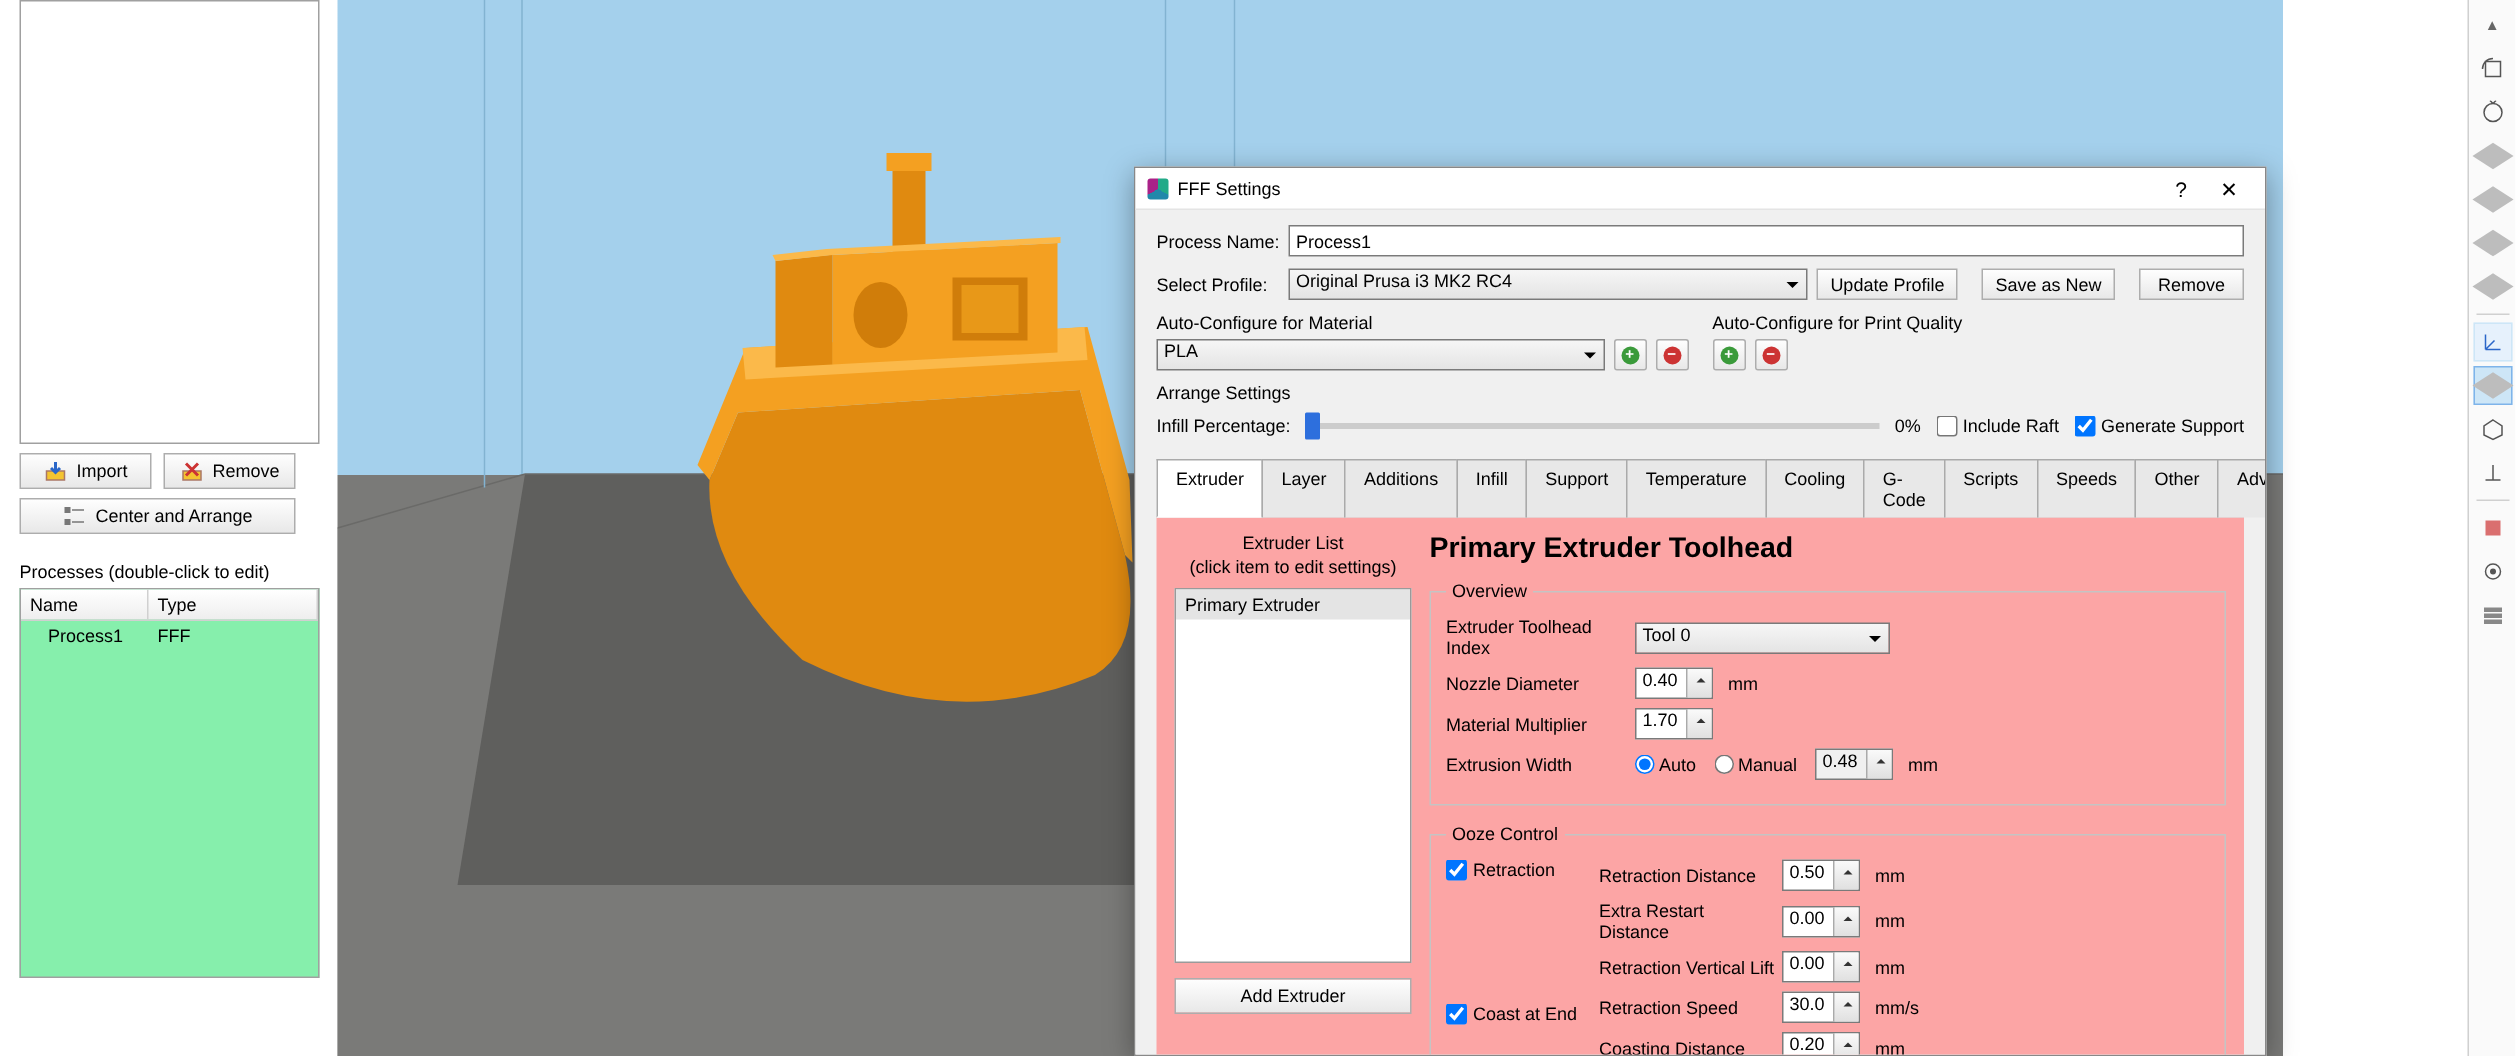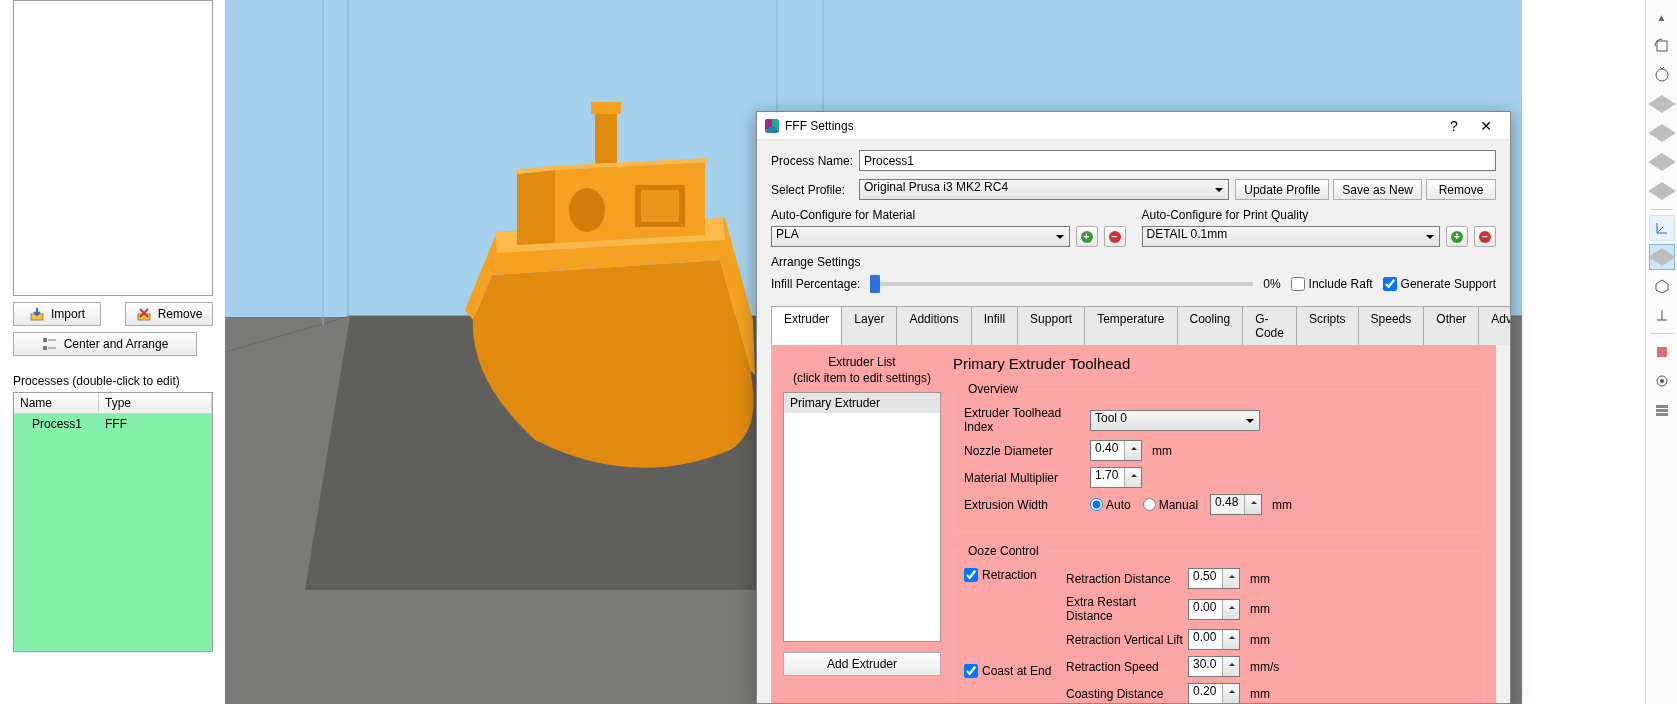--- a/index.html
+++ b/index.html
@@ -1,20 +1,20 @@
 <!DOCTYPE html>
 <html><head>
 <meta charset="utf-8">
 <style>
 *{box-sizing:border-box;margin:0;padding:0;font-family:"Segoe UI",Tahoma,sans-serif;font-size:12px;color:#000}
 body{width:1677px;height:704px;overflow:hidden;position:relative;background:#fff}
 .left-panel{position:absolute;left:13px;top:0;width:200px}
 .models-list{height:296px;border:1px solid #a0a0a0;background:#fff;margin-bottom:6px}
 .btn{display:inline-flex;align-items:center;justify-content:center;height:24px;border:1px solid #adadad;background:linear-gradient(#fefefe,#e8e8e8);cursor:pointer;padding:0 8px}
-.btn-row{display:flex;gap:8px;justify-content:space-between;margin-bottom:6px}
+.btn-row{display:flex;gap:8px;justify-content:flex-start;margin-bottom:6px}
 .btn-import,.btn-remove{width:88px}
 .btn-center{width:184px}
 .btn .ico{width:16px;height:16px;margin-right:6px;display:inline-block}
 .proc-label{font-size:12px;margin:18px 0 4px 0}
 .proc-table{border:1px solid #a0a0a0;background:#86efac;height:260px}
 .proc-head{display:flex;background:linear-gradient(#fff,#eee);border-bottom:1px solid #d0d0d0}
 .proc-head div{padding:3px 6px;border-right:1px solid #d0d0d0}
 .proc-row{display:flex}
 .proc-row div{padding:3px 6px}
 .col-name{width:85px}
@@ -24,21 +24,21 @@
 .titlebar{height:28px;display:flex;align-items:center;padding:0 8px;background:#fff;border-bottom:1px solid #e4e4e4}
 .titlebar .ti{margin-left:6px;flex:1}
 .titlebar .help{width:32px;text-align:center;font-size:14px;cursor:pointer}
 .titlebar .close{width:32px;text-align:center;font-size:14px;cursor:pointer}
 .dlg-body{padding:10px 14px 0 14px;background:#f0f0f0;height:calc(100% - 28px);overflow:hidden}
 .row{display:flex;align-items:center;margin-bottom:8px}
 .lbl{width:88px}
 .txt{flex:1;height:21px;border:1px solid #7a7a7a;background:#fff;padding:0 4px}
 .sel{height:21px;border:1px solid #7a7a7a;background:linear-gradient(#f6f6f6,#e4e4e4);padding:0 4px;position:relative}
 .sel::after{content:"";position:absolute;right:5px;top:8px;border:4px solid transparent;border-top-color:#000}
-.btns-right{display:flex;gap:4px;margin-left:6px}
+.btns-right{display:flex;gap:16px;margin-left:6px}
 .btn-sm{height:21px;padding:0 8px;border:1px solid #adadad;background:linear-gradient(#fefefe,#e8e8e8);cursor:pointer;white-space:nowrap}
 .cfg-row{display:flex;gap:16px;margin-bottom:8px}
 .cfg-col{flex:1}
 .cfg-title{margin-bottom:4px}
 .cfg-ctrl{display:flex;align-items:center;gap:6px}
 .icon-btn{width:22px;height:21px;border:1px solid #adadad;display:flex;align-items:center;justify-content:center;cursor:pointer;background:linear-gradient(#fefefe,#e8e8e8);border-radius:2px}
 .ico-add{width:12px;height:12px;border-radius:50%;background:#3a9a3a;color:#fff;font-weight:bold;display:flex;align-items:center;justify-content:center;font-size:10px;line-height:1}
 .ico-del{width:12px;height:12px;border-radius:50%;background:#c33;color:#fff;font-weight:bold;display:flex;align-items:center;justify-content:center;font-size:10px;line-height:1}
 .gen-title{margin:4px 0 8px 0}
 .gen-row{display:flex;align-items:center;gap:10px}
@@ -49,21 +49,21 @@
 .tabs{display:flex;margin-top:14px;border-bottom:1px solid #aaa}
 .tab{padding:5px 12px;border:1px solid #aaa;border-bottom:none;margin-right:-1px;background:#e8e8e8;cursor:pointer;position:relative;top:1px}
 .tab.active{background:#fff;border-bottom:1px solid #fff}
 .tab-body{background:#fca5a5;padding:10px 12px 12px 12px;height:413px;display:flex;gap:12px}
 .ext-left{width:158px}
 .ext-left .hdr{text-align:center;font-size:11px;margin-bottom:6px;line-height:1.3}
 .ext-list{height:250px;border:1px solid #9a9a9a;background:#fff}
 .ext-list .item{padding:3px 6px;background:#e4e4e4}
 .add-ext-btn{width:100%;height:24px;margin-top:10px;border:1px solid #adadad;background:linear-gradient(#fefefe,#e8e8e8);cursor:pointer}
 .ext-right{flex:1}
-.h1{font-size:15px;margin-bottom:10px;font-weight:normal}
+.h1{font-size:19px;margin-bottom:10px;font-weight:bold}
 fieldset{border:1px solid #c4c4c4;padding:10px 10px 10px 10px;margin-bottom:12px}
 legend{padding:0 4px;font-size:12px}
 .frow{display:flex;align-items:center;margin-bottom:6px;gap:4px}
 .flab{width:122px}
 .flab2{width:172px}
 .spin{width:52px;height:21px;border:1px solid #7a7a7a;background:#fff;padding:0 18px 16px 4px;position:relative}
 .spin.dis{background:#f0f0f0;color:#888}
 .spin::after{content:"";position:absolute;right:0;top:0;bottom:0;width:16px;border-left:1px solid #aaa;background:linear-gradient(#fafafa,#e0e0e0)}
 .spin::before{content:"";position:absolute;right:4px;top:3px;width:0;height:0;border:3px solid transparent;border-bottom-color:#333;z-index:1}
 .unit{margin-left:6px}
@@ -178,21 +178,20 @@
               <span class="ico-add">+</span>
             </div>
           <div class="icon-btn">
               <span class="ico-del">−</span>
             </div>
         </div>
       </div>
       <div class="cfg-col">
         <div class="cfg-title">Auto-Configure for Print Quality</div>
         <div class="cfg-ctrl">
-          <div class="sel" style="flex:1"><span>DETAIL 0.1mm</span></div>
           <div class="icon-btn">
               <span class="ico-add">+</span>
             </div>
           <div class="icon-btn">
               <span class="ico-del">−</span>
             </div>
         </div>
       </div>
     </div>
     <div class="gen-title">Arrange Settings</div>

